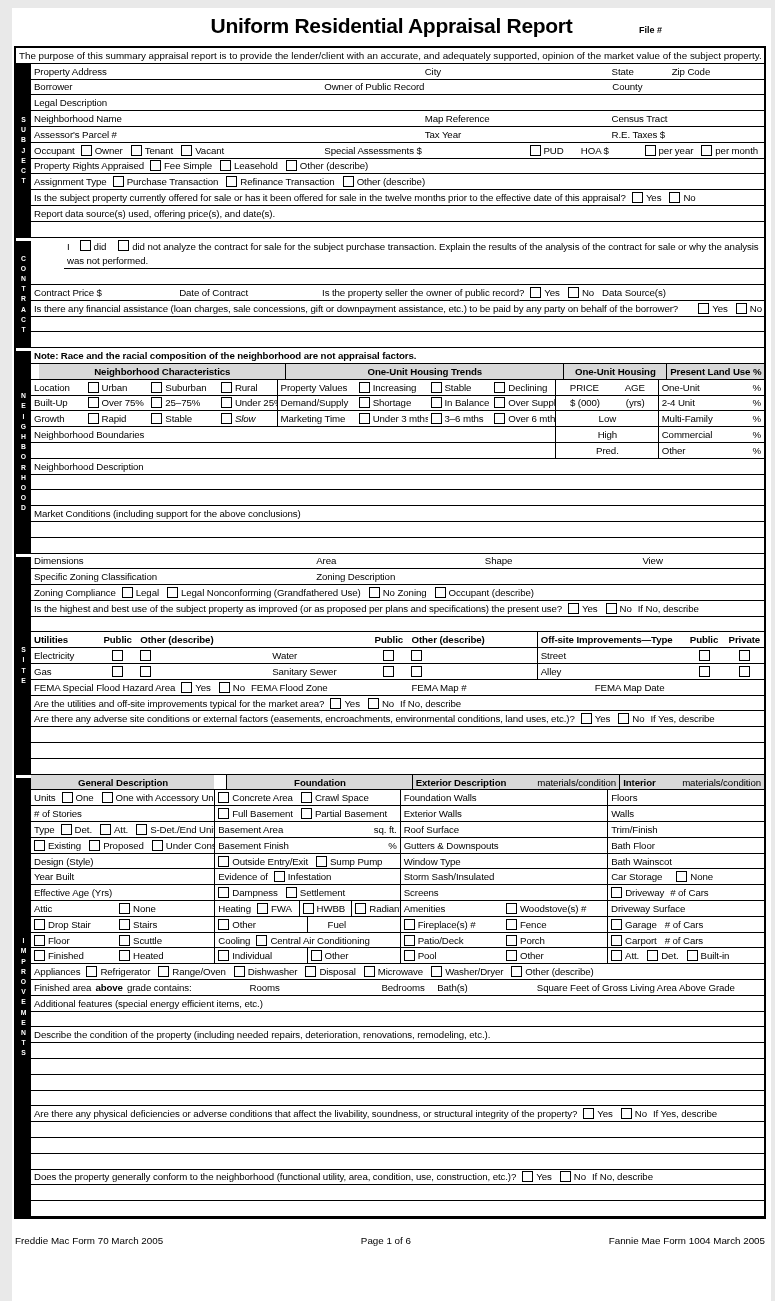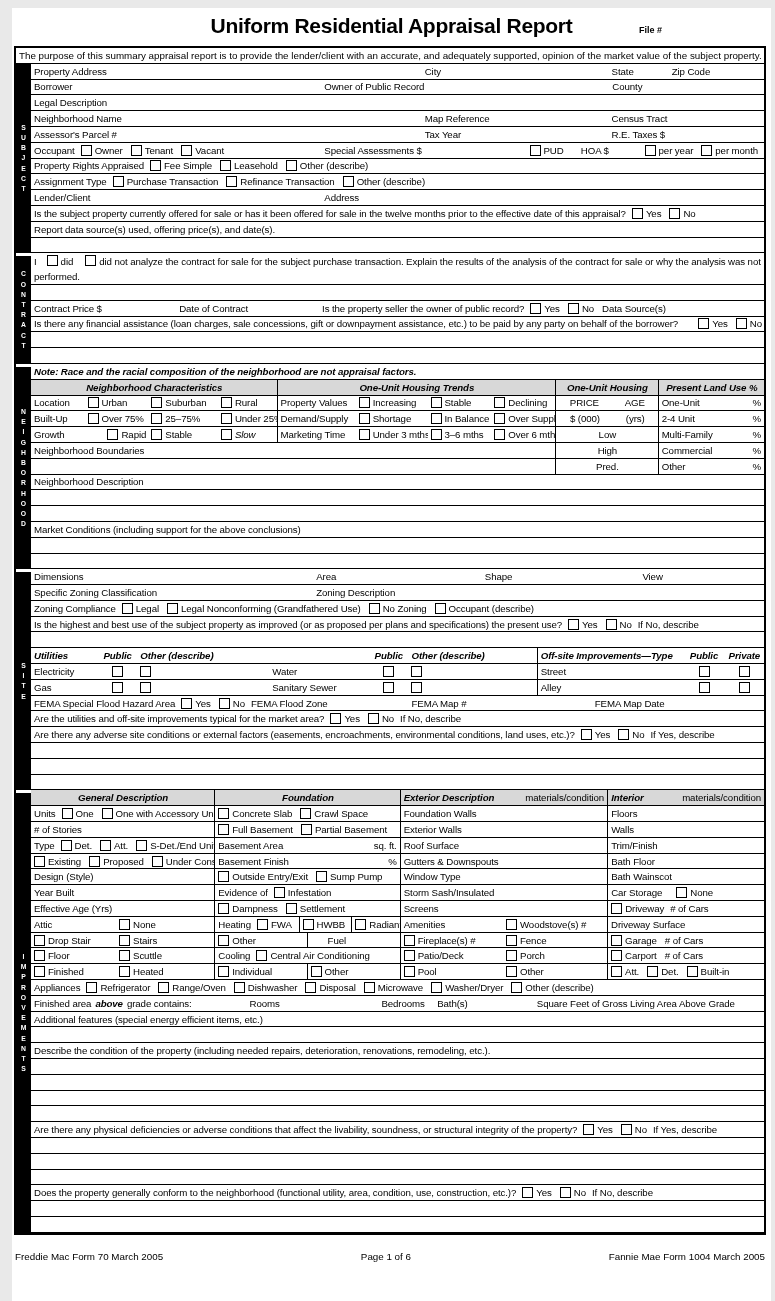--- a/index.html
+++ b/index.html
@@ -16,32 +16,32 @@
   .purpose{height:var(--rh);box-sizing:border-box;border-bottom:1px solid #000;
     display:flex;align-items:center;padding:0 3px;font-size:9.8px;white-space:nowrap;overflow:hidden;}
   :root{--rh:15.8px;}
   .section{display:flex;}
   .section + .section .side{border-top:3px solid #fff;}
   .side{width:15px;flex:none;background:#000;color:#fff;display:flex;flex-direction:column;
     justify-content:center;align-items:center;font-size:6.8px;font-weight:bold;line-height:10.2px;
     box-sizing:border-box;}
   .rows{flex:1;min-width:0;}
   .row{display:flex;height:var(--rh);box-sizing:border-box;border-bottom:1px solid #000;}
-  .row.h2{height:calc(var(--rh)*2);}
+  .row.h2{height:calc(var(--rh)*2);margin-left:33px;}
   .cell{display:flex;align-items:center;padding:0 2px 0 3px;box-sizing:border-box;
     overflow:hidden;white-space:nowrap;font-size:9.7px;letter-spacing:-0.1px;min-width:0;}
   .cell.fx{flex:1;}
   .cell.bl{border-left:1px solid #000;}
   .cell.bg{background:#d8d8d8;}
   .cell.ac{justify-content:center;}
   .cell.asa{justify-content:space-around;}
   .cell.f{display:block;white-space:normal;line-height:14.2px;padding-top:2px;}
   .cell.f > *{margin-right:4px;}
   .lb{flex:none;}
-  .bold{font-weight:bold;font-style:italic;}
+  .bold{font-weight:bold;}
   .right{margin-left:auto !important;padding-right:1px;}
   .lb + .lb{margin-left:4px;}
   .lb + .ck{margin-left:6px;}
   .ck + .ck{margin-left:8px;}
   .ck{display:inline-flex;align-items:center;flex:none;}
   .cell.f .ck{display:inline;}
   .box{width:9px;height:9px;border:1px solid #000;background:#fff;display:inline-block;flex:none;}
   .cell.f .box{vertical-align:-1px;}
   .ck .lb{margin-left:3px;}
   .sp{display:inline-block;flex:none;}
@@ -189,28 +189,20 @@
                   <span class="box"></span>
                   <span class="lb">Refinance Transaction</span>
                 </span>
                 <span class="ck">
                   <span class="box"></span>
                   <span class="lb">Other (describe)</span>
                 </span>
               </div>
             </div>
             <div class="row">
-              <div class="cell" style="width: 39.6%;">
-                <span class="lb">Lender/Client</span>
-              </div>
-              <div class="cell fx">
-                <span class="lb">Address</span>
-              </div>
-            </div>
-            <div class="row">
               <div class="cell fx">
                 <span class="lb">Is the subject property currently offered for sale or has it been offered for sale in the twelve months prior to the effective date of this appraisal?</span>
                 <span class="ck">
                   <span class="box"></span>
                   <span class="lb">Yes</span>
                 </span>
                 <span class="ck">
                   <span class="box"></span>
                   <span class="lb">No</span>
                 </span>
@@ -302,21 +294,21 @@
             <div>O</div>
             <div>D</div>
           </div>
           <div class="rows">
             <div class="row">
               <div class="cell fx">
                 <span class="lb bold">Note: Race and the racial composition of the neighborhood are not appraisal factors.</span>
               </div>
             </div>
             <div class="row">
-              <div class="cell bg ac" style="width: 33.5%;">
+              <div class="cell bg ac" style="width: 33.5%; margin-left: 8px;">
                 <span class="lb bold">Neighborhood Characteristics</span>
               </div>
               <div class="cell bl bg ac" style="width: 38%;">
                 <span class="lb bold">One-Unit Housing Trends</span>
               </div>
               <div class="cell bl bg ac" style="width: 14%; justify-content: center;">
                 <span class="lb bold">One-Unit Housing</span>
               </div>
               <div class="cell fx bl bg ac">
                 <span class="lb bold">Present Land Use %</span>
@@ -423,21 +415,21 @@
               </div>
               <div class="cell fx bl">
                 <span class="lb">2-4 Unit</span>
                 <span class="lb right">%</span>
               </div>
             </div>
             <div class="row">
               <div class="cell" style="width: 7.3%;">
                 <span class="lb">Growth</span>
               </div>
-              <div class="cell" style="width: 8.7%; justify-content: flex-end;">
+              <div class="cell" style="width: 8.7%;">
                 <span class="ck">
                   <span class="box"></span>
                   <span class="lb">Rapid</span>
                 </span>
               </div>
               <div class="cell" style="width: 9.5%;">
                 <span class="ck">
                   <span class="box"></span>
                   <span class="lb">Stable</span>
                 </span>
@@ -776,21 +768,21 @@
             <div>E</div>
             <div>N</div>
             <div>T</div>
             <div>S</div>
           </div>
           <div class="rows">
             <div class="row">
               <div class="cell bg ac" style="width: 25%;">
                 <span class="lb bold">General Description</span>
               </div>
-              <div class="cell bl bg ac" style="width: 25.3%;">
+              <div class="cell bl bg ac" style="width: 25.3%; margin-left: 12px;">
                 <span class="lb bold">Foundation</span>
               </div>
               <div class="cell bl bg" style="width: 28.3%;">
                 <span class="lb bold">Exterior Description</span>
                 <span class="lb right">materials/condition</span>
               </div>
               <div class="cell fx bl bg">
                 <span class="lb bold">Interior</span>
                 <span class="lb right">materials/condition</span>
               </div>
@@ -803,21 +795,21 @@
                   <span class="lb">One</span>
                 </span>
                 <span class="ck">
                   <span class="box"></span>
                   <span class="lb">One with Accessory Unit</span>
                 </span>
               </div>
               <div class="cell bl" style="width: 25.3%;">
                 <span class="ck">
                   <span class="box"></span>
-                  <span class="lb">Concrete Slab</span>
+                  <span class="lb">Concrete Area</span>
                 </span>
                 <span class="ck">
                   <span class="box"></span>
                   <span class="lb">Crawl Space</span>
                 </span>
               </div>
               <div class="cell bl" style="width: 28.3%;">
                 <span class="lb">Foundation Walls</span>
               </div>
               <div class="cell fx bl">

